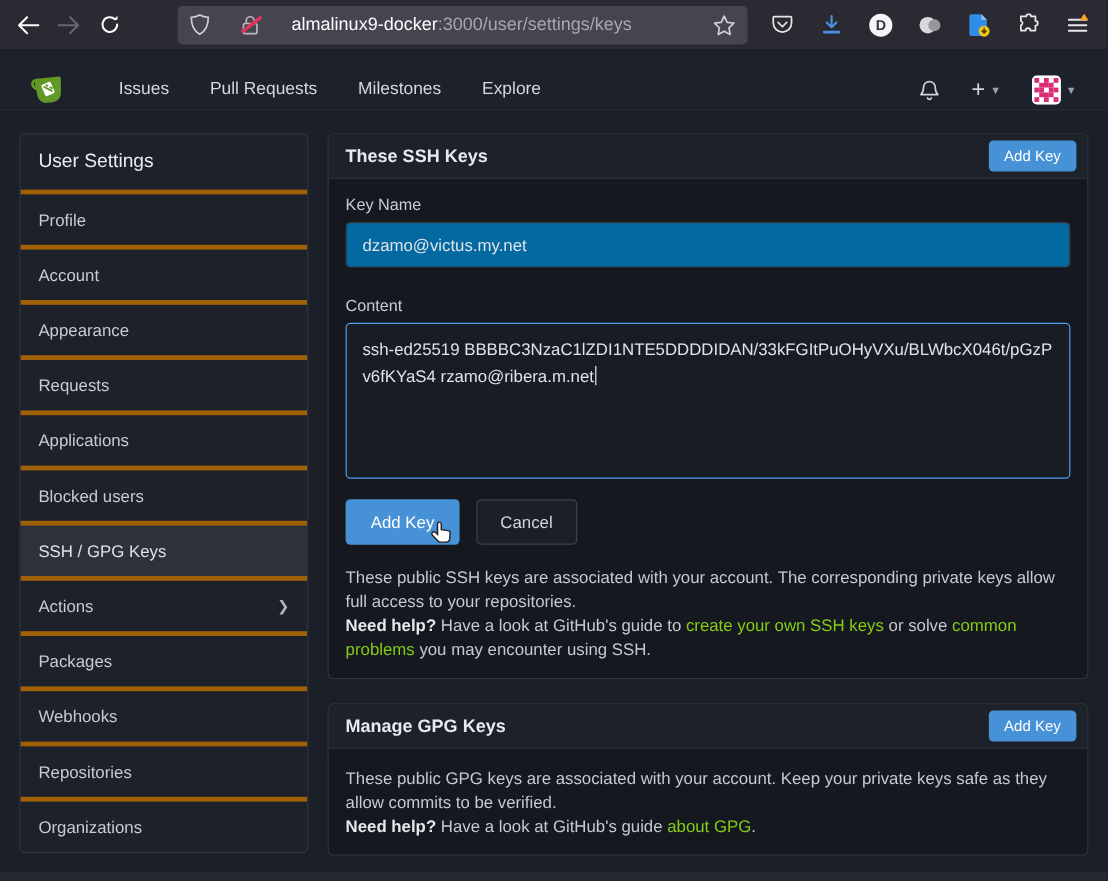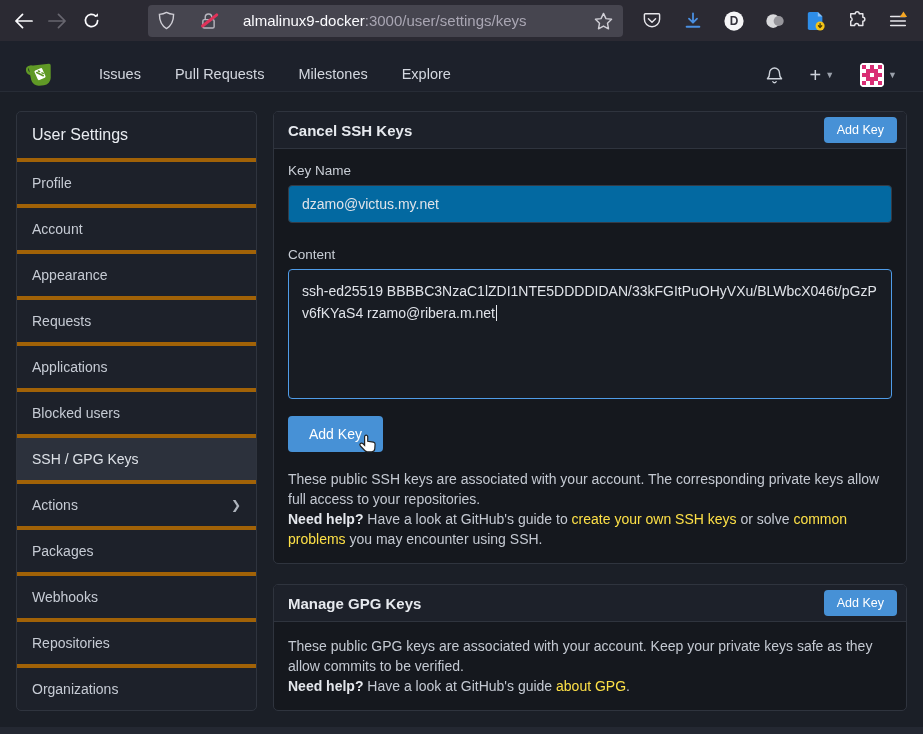--- a/index.html
+++ b/index.html
@@ -108,21 +108,21 @@
     background:#e6e9ee; vertical-align:-3px; margin-left:1px;
   }
   .form-buttons { margin-top:17px; display:flex; gap:14px; }
   .btn-primary { background:#4791d6; color:#fff; font-size:14px; padding:10px 21px; }
   .btn-default {
     background:#1b1f27; color:#d2d6dd; font-size:14px; padding:10px 19px;
     border:1px solid #3c424e;
   }
   .help { margin-top:17px; font-size:14px; color:#c4c9d2; line-height:20px; }
   .help b { color:#e4e7ec; }
-  .link { color:#fde047; text-decoration:none; cursor:pointer; }
+  .link { color:#84cc16; text-decoration:none; cursor:pointer; }
   .footer-strip {
     position:absolute; left:0; bottom:0; width:100%; height:7px;
     background:#242832;
   }
   
   .cursor-overlay { position:absolute; left:357px; top:433px; width:22px; height:24px; z-index:50; pointer-events:none; }
 </style>
 </head>
 <body>
 
@@ -281,31 +281,32 @@
     <div class="sidebar-item">Packages</div>
     <div class="sidebar-item">Webhooks</div>
     <div class="sidebar-item">Repositories</div>
     <div class="sidebar-item">Organizations</div>
   </div>
 
   <div class="main">
 
     <div class="panel">
       <div class="panel-header">
-        <span class="panel-title">Cancel SSH Keys</span>
+        <span class="panel-title">These SSH Keys</span>
         <button class="btn btn-primary-sm">Add Key</button>
       </div>
       <div class="panel-body">
         <label class="field-label">Key Name</label>
         <input class="text-input" type="text" value="dzamo@victus.my.net" style="">
         <div class="field-gap"></div>
         <label class="field-label">Content</label>
         <div class="textarea-mock"><span>ssh-ed25519 BBBBC3NzaC1lZDI1NTE5DDDDIDAN/33kFGItPuOHyVXu/BLWbcX046t/pGzPv6fKYaS4 rzamo@ribera.m.net</span><span class="text-caret"></span></div>
         <div class="form-buttons">
           <button class="btn btn-primary">Add Key</button>
+          <button class="btn btn-default">Cancel</button>
         </div>
         <div class="help">
           <span>These public SSH keys are associated with your account. The corresponding private keys allow full access to your repositories.</span><br>
           <b>Need help?</b><span> Have a look at GitHub's guide to </span><a class="link">create your own SSH keys</a><span> or solve </span><a class="link">common problems</a><span> you may encounter using SSH.</span>
         </div>
       </div>
     </div>
 
     <div class="panel">
       <div class="panel-header">

